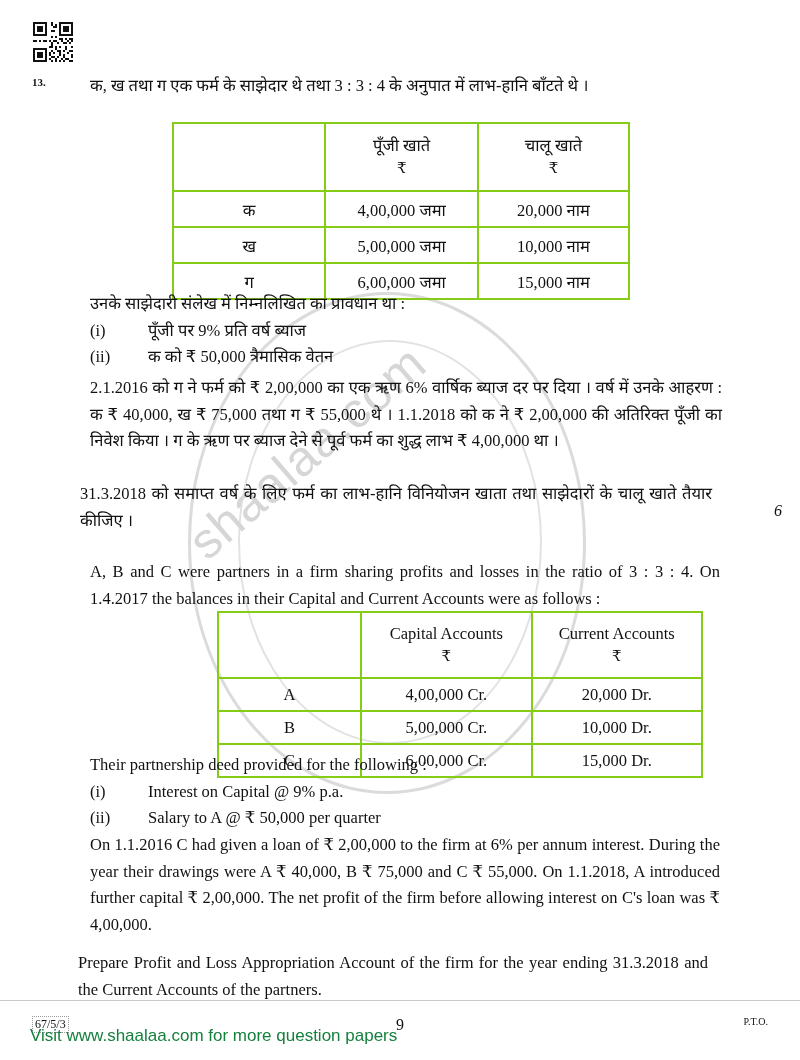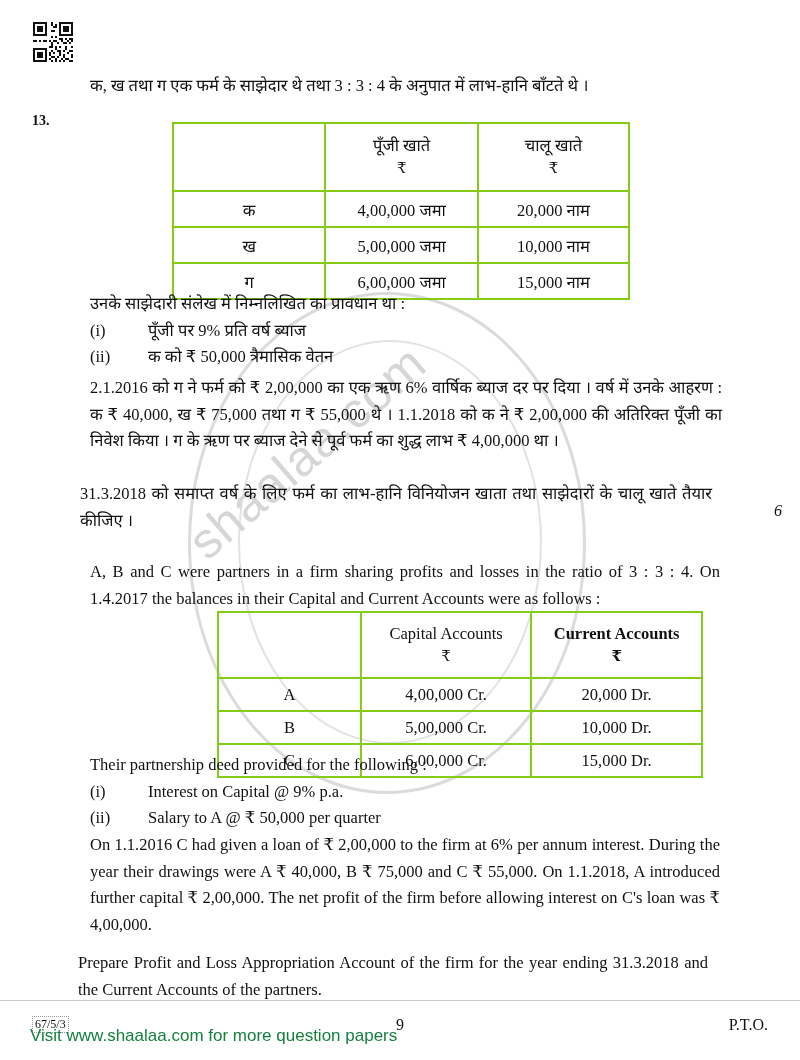--- a/index.html
+++ b/index.html
@@ -73,24 +73,23 @@
     width: 44px;
     height: 44px;
   }
   .qr svg { display: block; }
 
   
   .qnum {
     position: absolute;
     left: 32px;
     top: 76px;
-    font-size: 14px;
+    font-size: 11px;
     font-weight: bold;
     font-family: "Liberation Serif", serif;
-    margin-top: 37px;
   }
 
   
   .marks {
     position: absolute;
     right: 18px;
     top: 502px;
     font-size: 16px;
     font-style: italic;
     font-family: "Liberation Serif", serif;
@@ -168,21 +167,21 @@
   .tbl-hi .hdr-cell { height: 58px; vertical-align: middle; }
 
   .tbl-en {
     left: 177px;
     top: 611px;
     width: 486px;
     margin-left: 40px;
   }
   .tbl-en .c-name { width: 146px; }
   .tbl-en .c-cap  { width: 170px; }
-  .tbl-en .c-cur  { width: 170px; font-weight: bold; }
+  .tbl-en .c-cur  { width: 170px; }
   .tbl-en td { height: 27px; }
   .tbl-en .hdr-cell { height: 56px; vertical-align: middle; }
 
   
   .footer-rule {
     position: absolute;
     left: 0;
     right: 0;
     top: 1000px;
     border-top: 1px solid #c9c9c9;
@@ -205,21 +204,21 @@
     right: 0;
     top: 1016px;
     text-align: center;
     font-size: 16px;
     font-family: "Liberation Serif", serif;
   }
   .foot-pto {
     position: absolute;
     right: 32px;
     top: 1016px;
-    font-size: 16px;
+    font-size: 10px;
     font-family: "Liberation Serif", serif;
     margin-left: 40px;
   }
   .foot-visit {
     position: absolute;
     left: 30px;
     top: 1026px;
     font-size: 17px;
     font-family: "Liberation Sans", sans-serif;
     color: #15803d;

